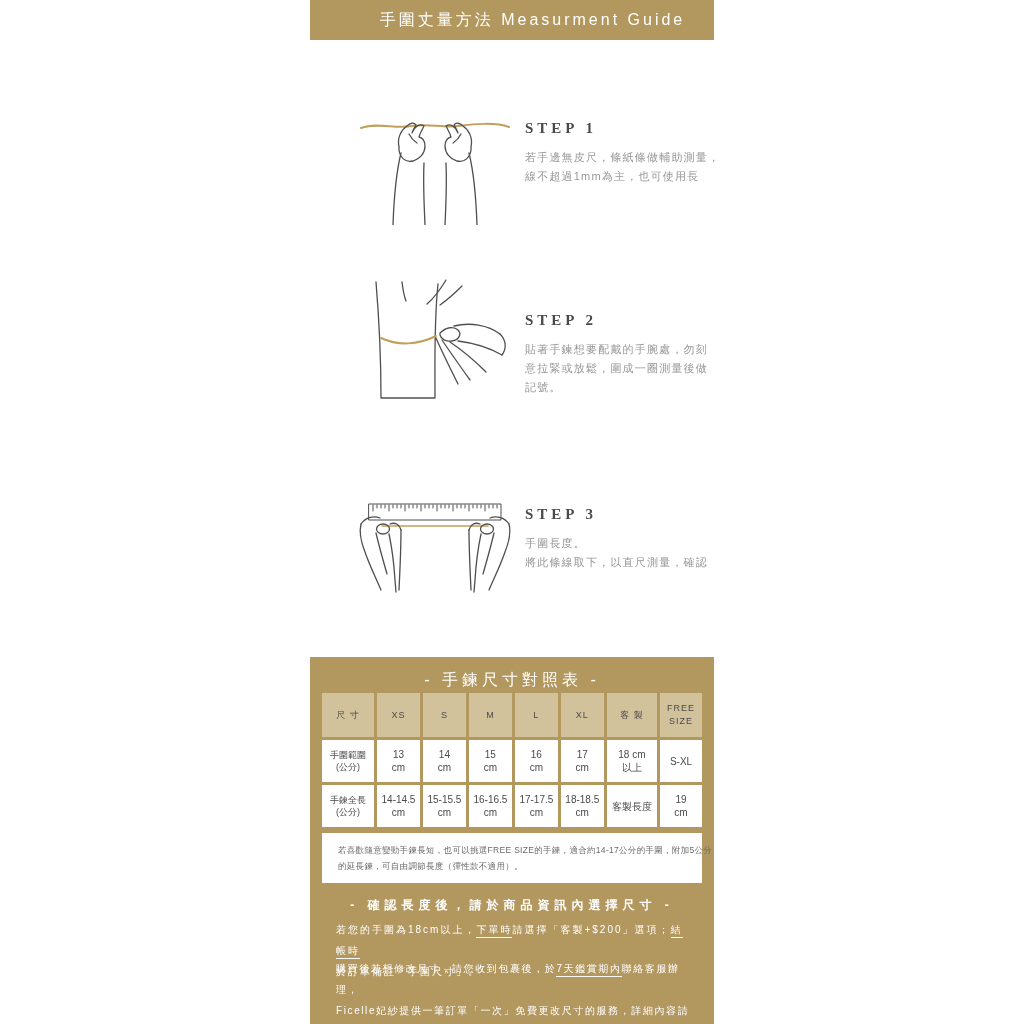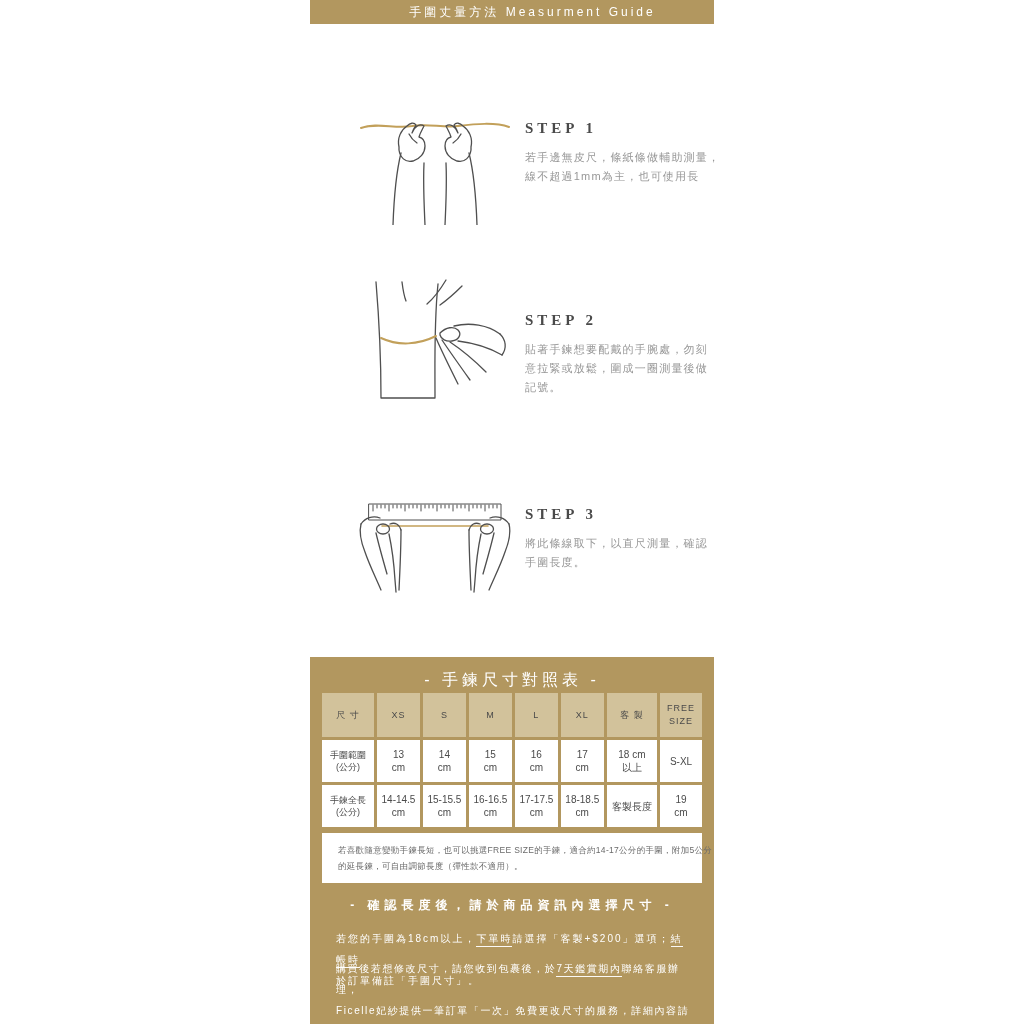--- a/index.html
+++ b/index.html
@@ -2,23 +2,23 @@
 <html><head>
 <meta charset="utf-8">
 <style>
   * { margin:0; padding:0; box-sizing:border-box; }
   html,body { background:#ffffff; }
   body { font-family:"Liberation Sans","DejaVu Sans",sans-serif; }
   .page { position:relative; width:1024px; height:1024px; background:#ffffff; overflow:hidden; margin:0 auto; }
 
   
   .top-bar {
-    position:absolute; left:310px; top:0; width:404px; height:24px;
+    position:absolute; left:310px; top:0; width:404px; height:40px;
     background:#b2975f; color:#fff; display:flex; align-items:center; justify-content:center;
-    font-size:12px; letter-spacing:3px;padding-left:41px;
+    font-size:16px; letter-spacing:3px;padding-left:41px;
   }
 
   
   .illus { position:absolute; }
   .illus svg { display:block; }
   .line-art { stroke:#4f4f4f; stroke-width:1.3; fill:none; stroke-linecap:round; stroke-linejoin:round; }
   .gold { stroke:#c2a05a; stroke-width:2; fill:none; stroke-linecap:round; }
 
   .step-text { position:absolute; left:525px; width:280px; }
   .step-label {
@@ -53,21 +53,21 @@
     position:absolute; left:12px; top:176px; width:380px; height:50px;
     background:#ffffff; padding:9px 16px; color:#6b6b6b; font-size:8.5px;
     letter-spacing:0.3px; line-height:16px; white-space:nowrap;
   }
 
   .select-headline {
     position:absolute; left:0; top:240px; width:100%; text-align:center;
     color:#fff; font-size:12px; font-weight:bold; letter-spacing:5px;
   }
   .panel-para { position:absolute; left:26px; width:356px; color:#fff; font-size:10px; letter-spacing:2px; line-height:21px; }
-  .para-select { top:271px; }
+  .para-select { top:262px; }
   .para-policy { top:301px; letter-spacing:1.6px; }
   .u { border-bottom:1px solid rgba(255,255,255,.95); padding-bottom:2px; }
 </style>
 </head>
 <body>
 
 <div class="page">
 
   <div class="top-bar">
     <span>手圍丈量方法  Measurment Guide</span>
@@ -133,22 +133,22 @@
         <path d="M34,66 C37,80 39,96 40,112 L41,124"></path>
         <path d="M21,65 C24,78 28,92 32,106"></path>
         <path d="M46,62 C46,82 45,100 44,122"></path>
         <path d="M35,56 C40,54 44,56 46,62"></path>
       </g>
       <use href="#s3hand" transform="translate(160,0) scale(-1,1)"></use>
     </svg>
   </div>
   <div class="step-text" style="top:506px;">
     <div class="step-label">STEP 3</div>
+    <div class="step-line">手圍長度。</div>
     <div class="step-line">將此條線取下，以直尺測量，確認</div>
-    <div class="step-line">手圍長度。</div>
   </div>
 
   <div class="panel">
 
     <div class="panel-title">- 手鍊尺寸對照表 -</div>
 
     <table class="size-chart">
       <tbody>
           <tr>
         <th class="first">尺 寸</th>

